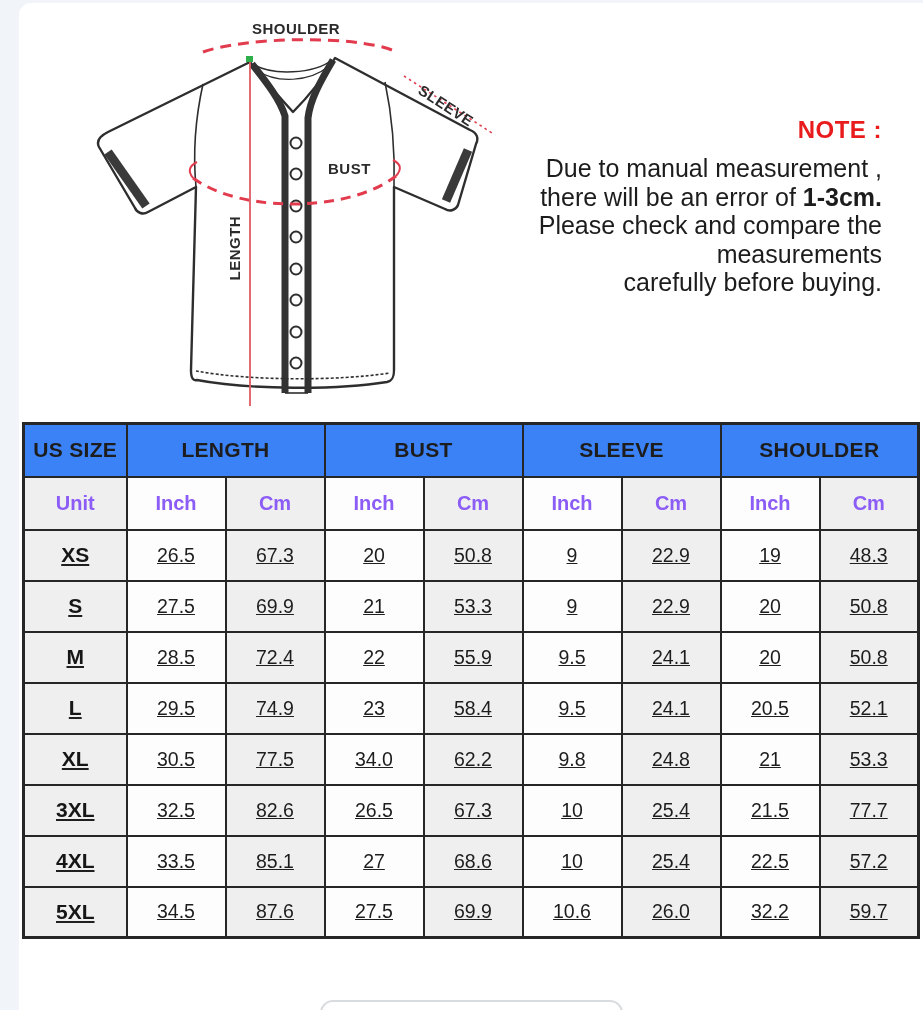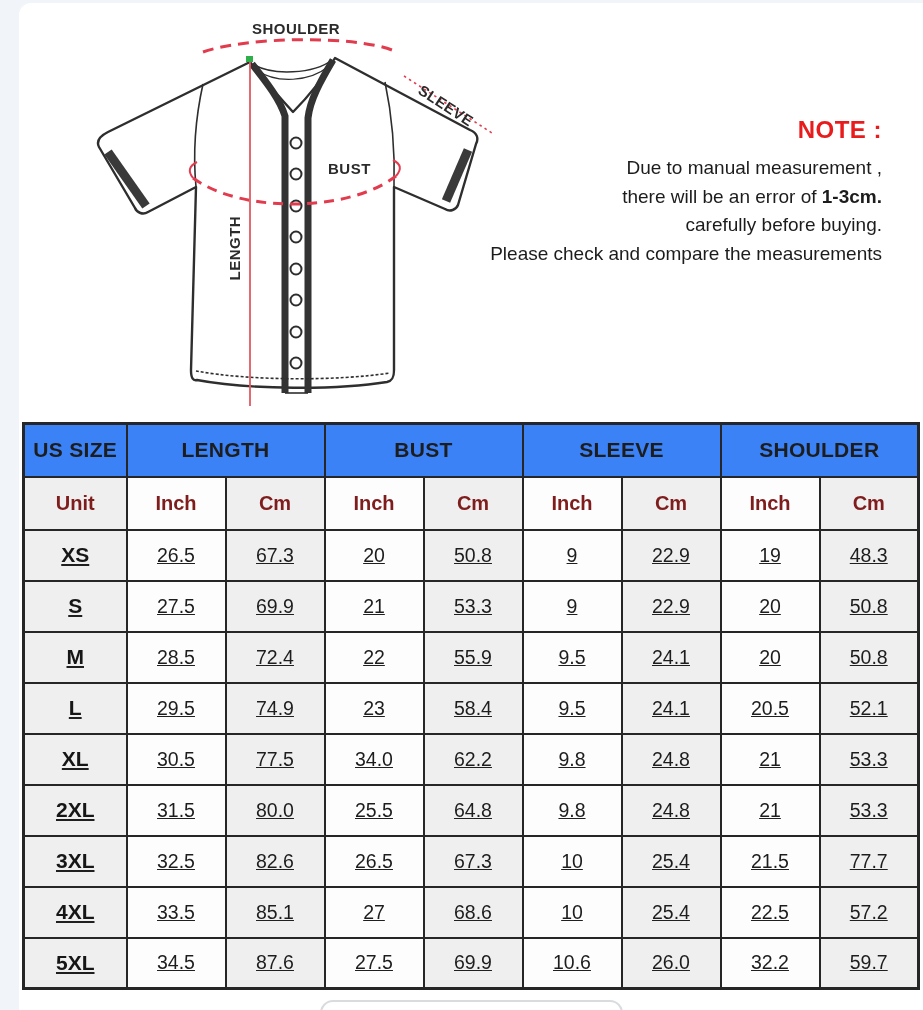--- a/index.html
+++ b/index.html
@@ -24,38 +24,38 @@
   .lbl-shoulder { left:252px; top:20px; }
   .lbl-sleeve   { left:420px; top:80px; transform:rotate(33deg); transform-origin:left center; }
   .lbl-bust     { left:328px; top:160px; }
   .lbl-length   { left:206px; top:244px; transform:rotate(-90deg); transform-origin:center center; width:56px; text-align:center; }
   
   .note {
     position:absolute; left:442px; top:116px; width:440px;
     text-align:right; color:#1c1c1c;
   }
   .note-heading { color:#e81c1c; font-weight:bold; font-size:24px; margin-bottom:10px; letter-spacing:.5px; }
-  .note-line { font-size:19px; line-height:28.5px; }
+  .note-line { font-size:25px; line-height:28.5px; }
   .note b { font-weight:bold; }
   
   .size-table {
     position:absolute; left:22px; top:422px; width:898px;
     border-collapse:collapse; table-layout:fixed;
     border:3px solid #262626;
   }
   .size-table col.c-size { width:103px; }
   .size-table td, .size-table th {
     border:2px solid #262626; text-align:center; vertical-align:middle;
     font-family:"Liberation Sans", sans-serif;
   }
   .size-table tr.hrow1 { height:53px; }
   .size-table tr.hrow2 { height:53px; }
   .size-table tr.drow  { height:51px;text-decoration:underline; }
   th.group { font-size:21px; font-weight:bold; background:#3b82f6; letter-spacing:.3px; color:#1d1d1d; }
-  th.unit  { font-size:20px; font-weight:bold; color:#7f1d1d; }
+  th.unit  { font-size:20px; font-weight:bold; color:#8b5cf6; }
   td.sz    { font-size:21px; font-weight:bold; background:#efefef; color:#161616; }
   td.val   { font-size:19.5px; font-weight:normal; color:#1d1d1d; }
   .bg-g { background:#efefef; }
   .bg-w { background:#fdfdfd; }
   
   .bottom-pill {
     position:absolute; left:320px; top:1000px; width:303px; height:26px;
     background:#ffffff; border:2px solid #d9dcdf; border-radius:14px;
   }
 </style>
@@ -110,22 +110,22 @@
 
 <div class="diag-label lbl-shoulder">SHOULDER</div>
 <div class="diag-label lbl-sleeve">SLEEVE</div>
 <div class="diag-label lbl-bust">BUST</div>
 <div class="diag-label lbl-length">LENGTH</div>
 
 <div class="note">
   <div class="note-heading">NOTE :</div>
   <div class="note-line">Due to manual measurement ,</div>
   <div class="note-line"><span>there will be an error of </span><b>1-3cm.</b></div>
+  <div class="note-line">Please check and compare the measurements</div>
   <div class="note-line">carefully before buying.</div>
-  <div class="note-line">Please check and compare the measurements</div>
 </div>
 
 <table class="size-table">
   <colgroup>
     <col class="c-size">
       <col>
       <col>
       <col>
       <col>
       <col>
@@ -201,31 +201,20 @@
     <td class="val bg-w">30.5</td>
     <td class="val bg-g">77.5</td>
     <td class="val bg-w">34.0</td>
     <td class="val bg-g">62.2</td>
     <td class="val bg-w">9.8</td>
     <td class="val bg-g">24.8</td>
     <td class="val bg-w">21</td>
     <td class="val bg-g">53.3</td>
   </tr>
   <tr class="drow">
-    <td class="sz">2XL</td>
-    <td class="val bg-w">31.5</td>
-    <td class="val bg-g">80.0</td>
-    <td class="val bg-w">25.5</td>
-    <td class="val bg-g">64.8</td>
-    <td class="val bg-w">9.8</td>
-    <td class="val bg-g">24.8</td>
-    <td class="val bg-w">21</td>
-    <td class="val bg-g">53.3</td>
-  </tr>
-  <tr class="drow">
     <td class="sz">3XL</td>
     <td class="val bg-w">32.5</td>
     <td class="val bg-g">82.6</td>
     <td class="val bg-w">26.5</td>
     <td class="val bg-g">67.3</td>
     <td class="val bg-w">10</td>
     <td class="val bg-g">25.4</td>
     <td class="val bg-w">21.5</td>
     <td class="val bg-g">77.7</td>
   </tr>

